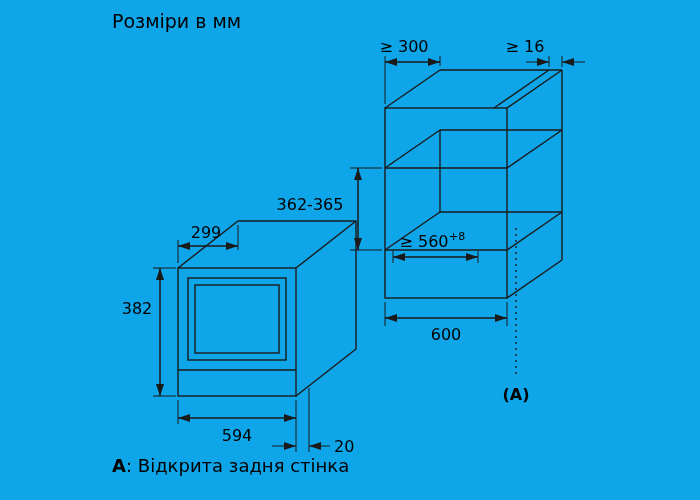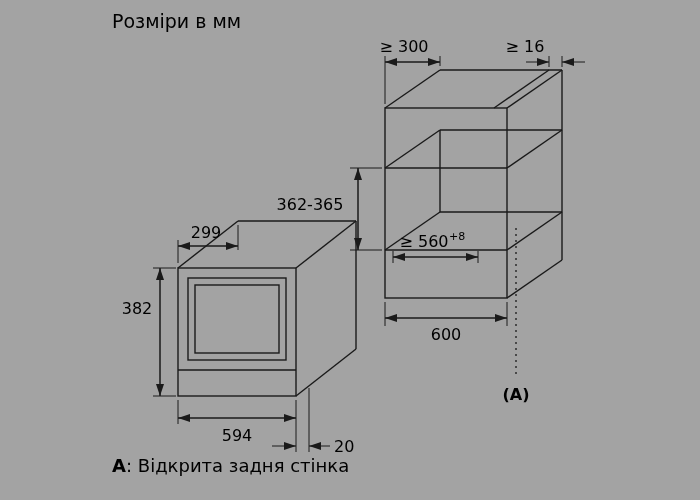--- a/index.html
+++ b/index.html
@@ -1,16 +1,16 @@
 <!DOCTYPE html>
 <html><head>
 <meta charset="utf-8">
 <style>
   html,body{margin:0;padding:0;background:#ffffff;width:700px;height:500px;overflow:hidden;}
-  .stage{position:relative;width:700px;height:500px;background:#a3a3a3;}
+  .stage{position:relative;width:700px;height:500px;background:#0ea5e9;}
   svg{position:absolute;left:0;top:0;}
   text{font-family:"DejaVu Sans","Liberation Sans",sans-serif;fill:#000;}
   .title-text{font-size:19px;}
   .dim-text{font-size:16px;}
   .dim-text-small{font-size:11px;}
   .label-bold{font-weight:bold;}
   .caption-text{font-size:18px;}
   .obj{fill:none;stroke:#1a1a1a;stroke-width:1.4;stroke-linejoin:miter;}
   .dim{fill:none;stroke:#1a1a1a;stroke-width:1;}
 </style>

